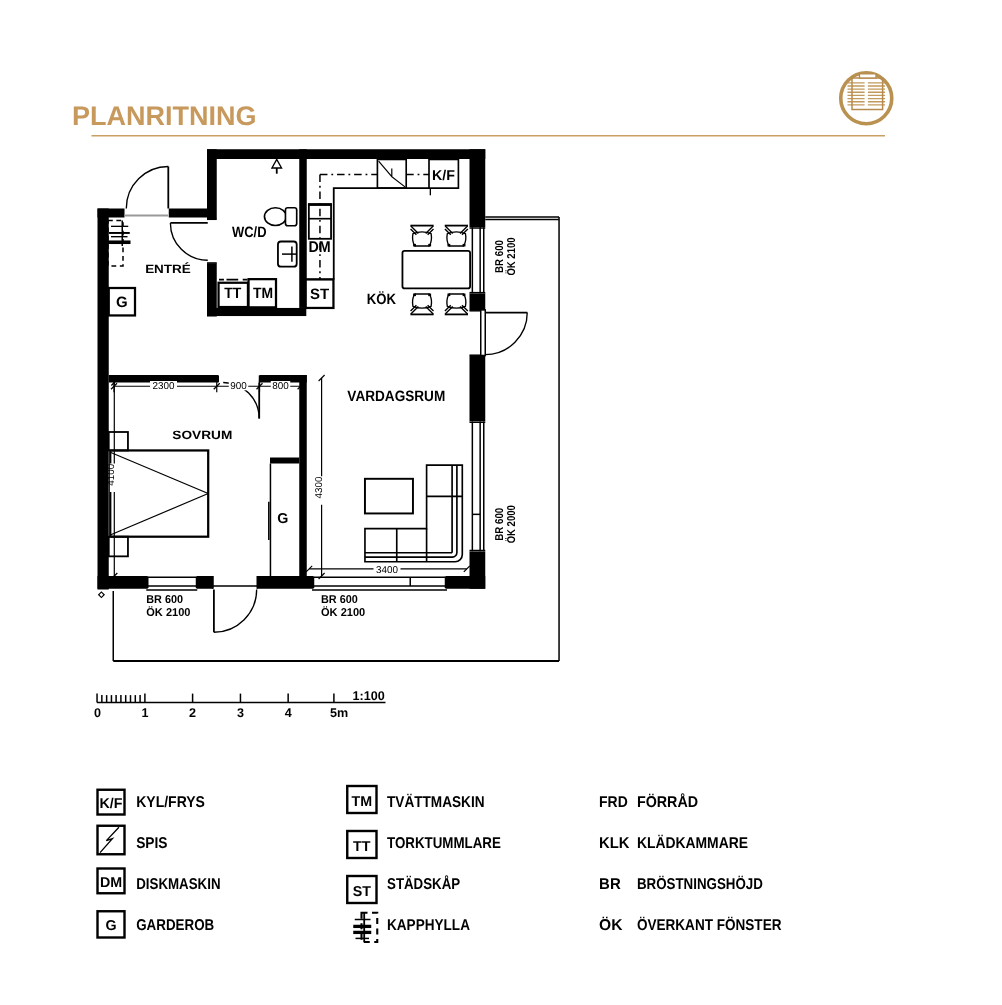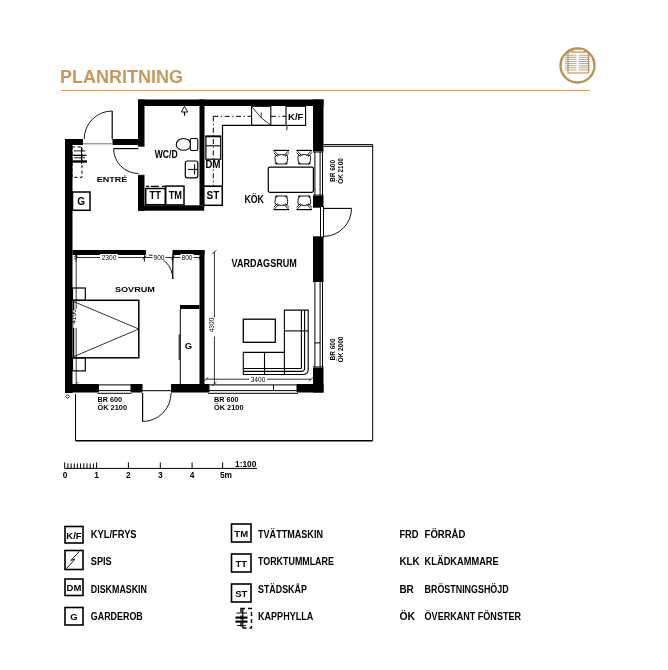--- a/index.html
+++ b/index.html
@@ -4,21 +4,21 @@
 <style>
   html,body{margin:0;padding:0;background:#fff;}
   #page{position:relative;width:668px;height:670px;background:#ffffff;overflow:hidden;
         font-family:"Liberation Sans", sans-serif;}
   .abs{position:absolute;}
 </style>
 </head>
 <body>
 <div id="page">
 
-  <div class="abs" style="left:60px;top:67px;font-size:18px;line-height:21px;font-weight:bold;color:#C8995C;">PLANRITNING</div>
+  <div class="abs" style="left:48px;top:67px;font-size:18px;line-height:21px;font-weight:bold;color:#C8995C;">PLANRITNING</div>
 
   <div class="abs" style="left:61px;top:90px;width:529px;height:1px;background:#C9A063;"></div>
 
   <svg class="abs" style="left:556px;top:44px;" width="44" height="44" viewBox="0 0 44 44">
     <circle cx="21.5" cy="21.5" r="17" fill="none" stroke="#B99251" stroke-width="2.4"></circle>
     <g stroke="#C29A5D" stroke-width="0.9">
       <line x1="9" y1="11.2" x2="34" y2="11.2"></line>
       <line x1="9" y1="13.3" x2="34" y2="13.3"></line>
       <line x1="9" y1="15.4" x2="34" y2="15.4"></line>
       <line x1="9" y1="17.5" x2="34" y2="17.5"></line>

